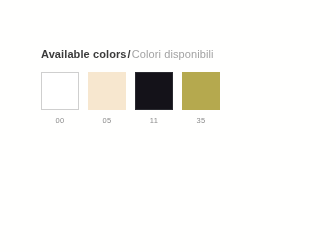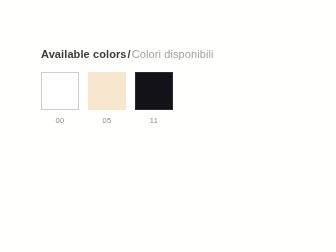--- a/index.html
+++ b/index.html
@@ -117,20 +117,24 @@
         <span class="swatch" style="background:#f7e7cf"></span>
         <span class="swatch-label">05</span>
       </div>
 
       <div class="swatch-cell">
         <span class="swatch swatch--dark" style="background:#141219"></span>
         <span class="swatch-label">11</span>
       </div>
 
 
+      <div class="swatch-cell">
+        <span class="swatch" style="background:#b5a94e"></span>
+        <span class="swatch-label">35</span>
+      </div>
 
 
     </div>
   </div>
 
   <div class="section section--frame">
   </div>
 
 </div>
 

